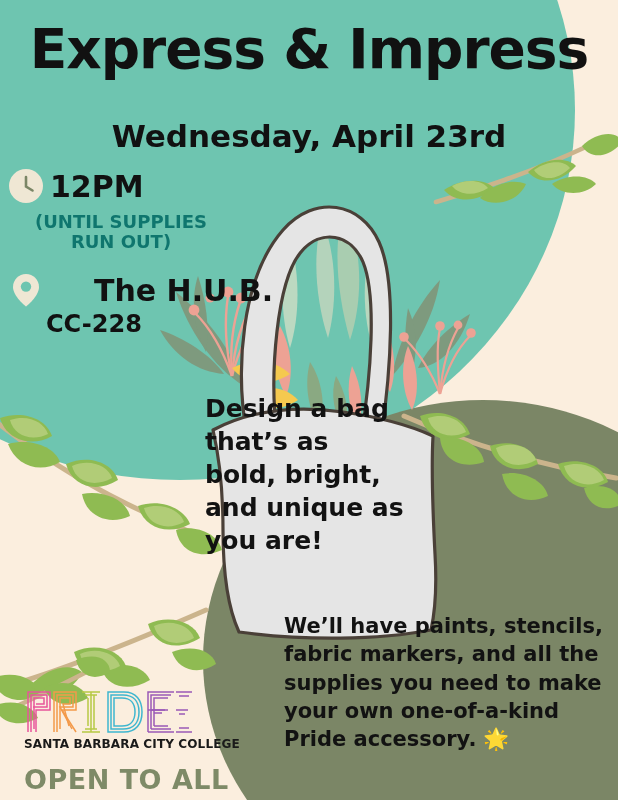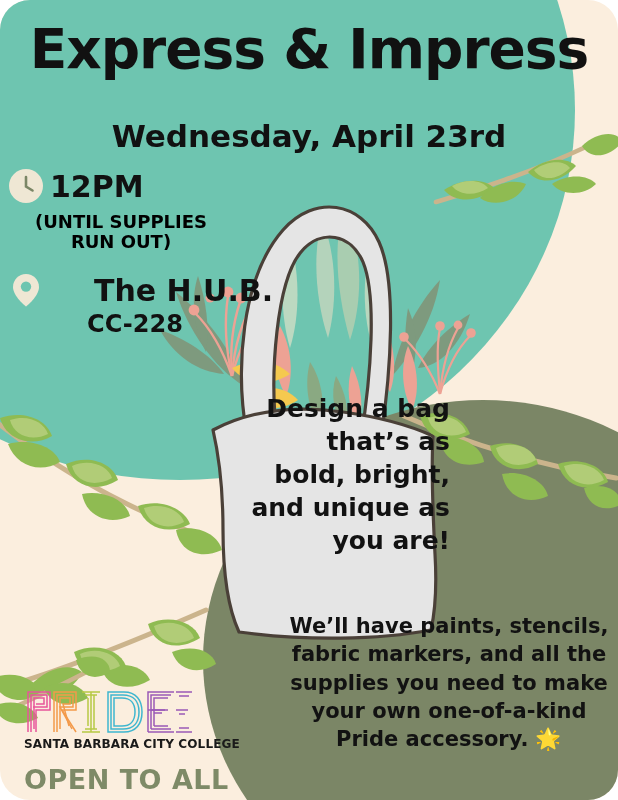--- a/index.html
+++ b/index.html
@@ -6,21 +6,20 @@
   html, body {
     width:618px; height:800px;
     font-family:"Liberation Sans", sans-serif;
     overflow:hidden;
   }
   #poster {
     position:relative;
     width:618px; height:800px;
     background:#fbeede;
     overflow:hidden;
-    border-radius:30px;
   }
 
   
   .blob { position:absolute; border-radius:50%; }
   #teal-blob {
     left:-215px; top:-260px;
     width:790px; height:740px;
     background:#6ec5b0;
   }
   #olive-blob {
@@ -76,44 +75,43 @@
     color:#111111;
     white-space:nowrap;
   }
   #time-note {
     position:absolute; left:26px; top:212px; width:190px;
     text-align:center;
     font-family:"DejaVu Sans", sans-serif;
     font-weight:bold;
     font-size:18px;
     line-height:1.12;
-    color:#000000;
+    color:#0f766e;
   }
   #loc-sub {
-    position:absolute; left:60px; top:310px; width:150px;
-    text-align:center;
+    position:absolute; left:46px; top:310px; width:150px;
+    text-align:left;
     font-family:"DejaVu Sans", sans-serif;
     font-weight:bold;
     font-size:24px;
     color:#111111;
   }
 
   #bag-text {
     position:absolute; left:205px; top:392px; width:245px;
-    text-align:right;
+    text-align:left;
     font-family:"DejaVu Sans", sans-serif;
     font-weight:bold;
     font-size:25px;
     line-height:1.32;
     color:#121212;
   }
 
   #blurb {
     position:absolute; left:284px; top:612px; width:330px;
-    text-align:center;
     font-family:"DejaVu Sans", sans-serif;
     font-weight:bold;
     font-size:21px;
     line-height:1.35;
     color:#121212;
   }
   #blurb .star { color:#f5b335; }
 
   
   #logo-block { position:absolute; left:24px; top:688px; width:200px; }

